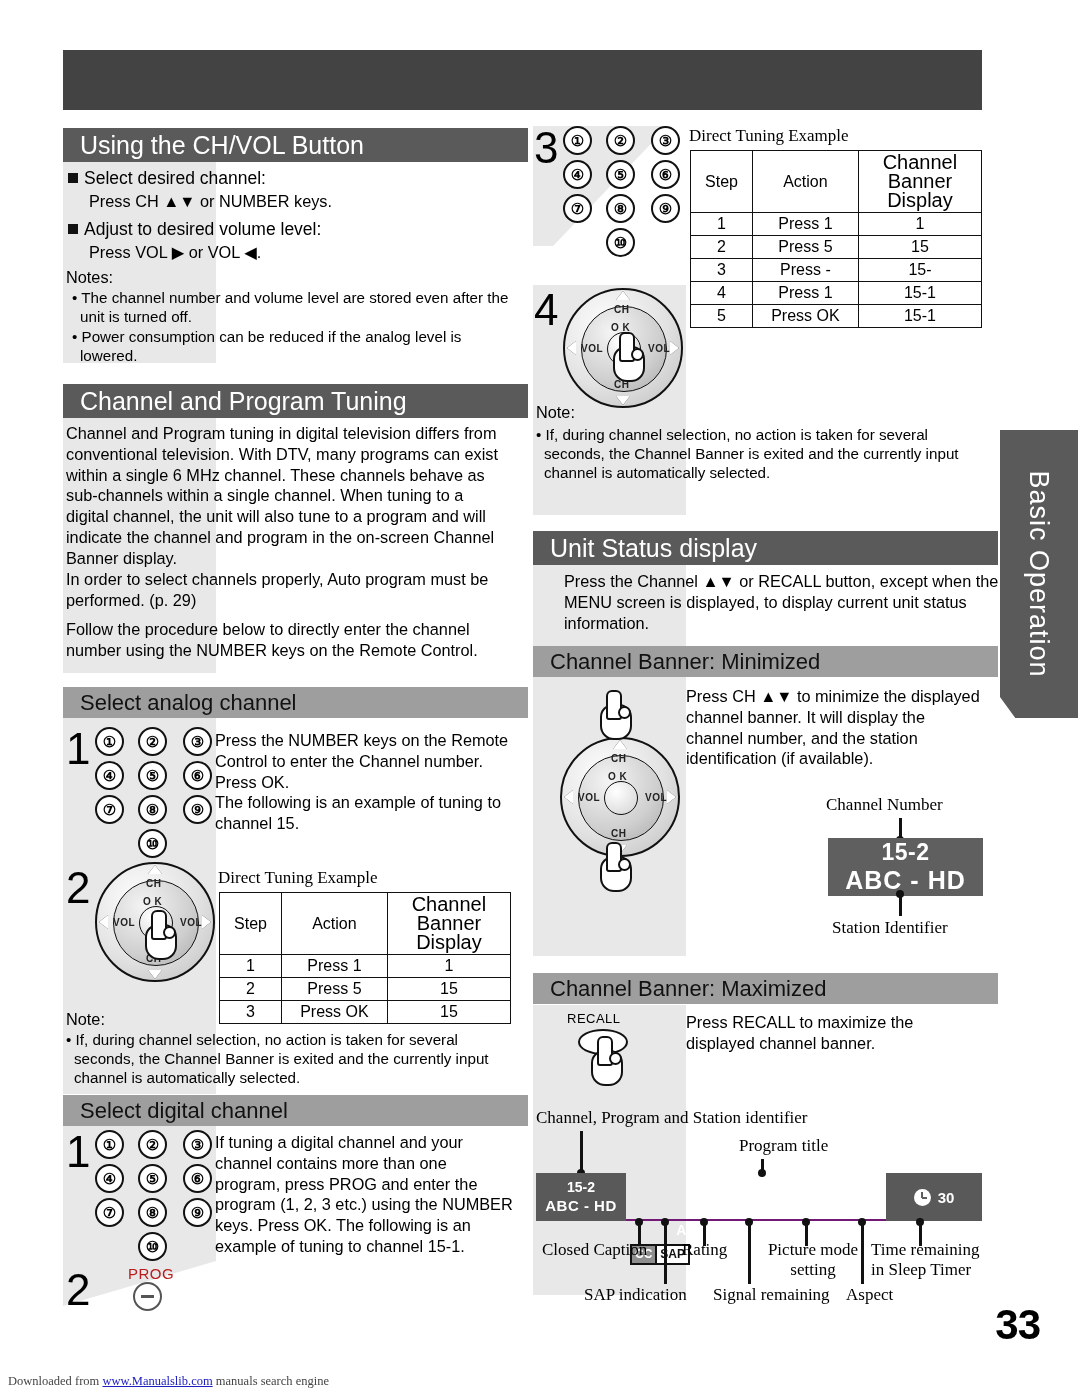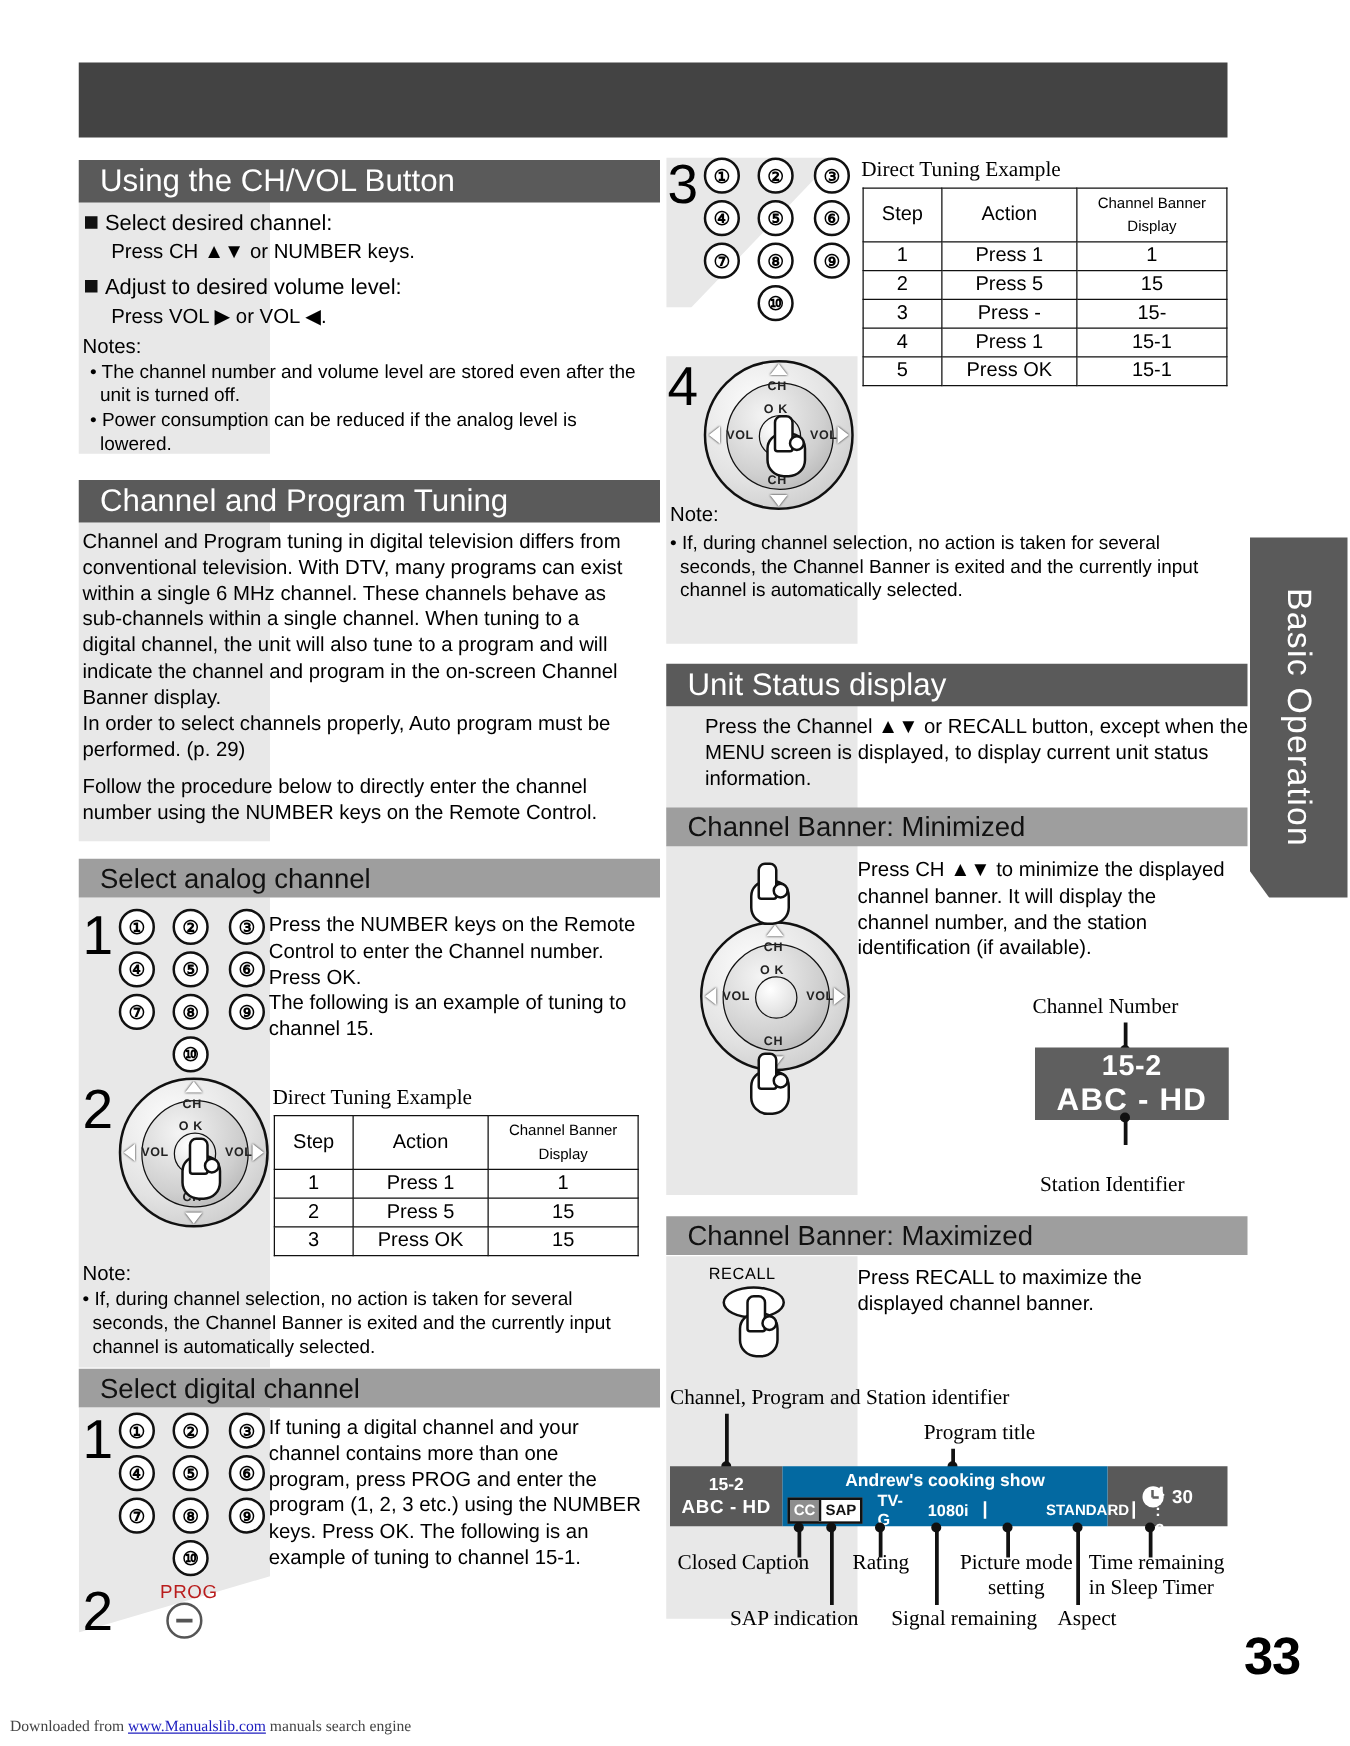--- a/index.html
+++ b/index.html
@@ -52,21 +52,21 @@
   .progkey{position:absolute;width:25px;height:25px;border-radius:50%;
       border:2.2px solid #555;background:#fff;
       display:flex;align-items:center;justify-content:center;}
   .progkey i{display:block;width:13px;height:2.4px;background:#555;}
   .proglbl{position:absolute;font-size:15px;color:#b91c1c;letter-spacing:.5px;}
 
   
   table.dt{border-collapse:collapse;background:#fff;}
   table.dt td,table.dt th{border:1.3px solid #111;text-align:center;
       font-size:16px;font-weight:400;padding:2px 4px;}
-  table.dt .hd{font-size:12px;line-height:19px;}
+  table.dt .hd{font-size:20px;line-height:19px;}
   .dt-cap{font-size:17px;}
 
   
   .dial{position:absolute;width:120px;height:120px;}
   .dial .outer{position:absolute;inset:0;border-radius:50%;
       border:2px solid #111;
       background:radial-gradient(circle at 35% 30%, #fdfdfd 0%, #e2e2e2 55%, #bdbdbd 100%);}
   .dial .inner{position:absolute;left:18px;top:18px;width:84px;height:84px;
       border-radius:50%;border:1.6px solid #111;
       background:radial-gradient(circle at 35% 30%, #f4f4f4 0%, #cfcfcf 60%, #a9a9a9 100%);}
@@ -98,21 +98,21 @@
       display:flex;flex-direction:column;align-items:center;justify-content:center;}
   #min-banner .l1{font-size:23px;font-weight:700;letter-spacing:.5px;}
   #min-banner .l2{font-size:25px;font-weight:700;letter-spacing:1px;}
 
   
   #max-banner{position:absolute;display:flex;height:48px;}
   #mb-left{width:90px;background:#595959;color:#fff;
       display:flex;flex-direction:column;align-items:center;justify-content:center;}
   #mb-left .a{font-size:14px;font-weight:700;line-height:17px;}
   #mb-left .b{font-size:15px;font-weight:700;line-height:19px;letter-spacing:.5px;}
-  #mb-mid{flex:1;background:#0369a1;position:relative;color:#fff;}
+  #mb-mid{flex:1;background:#701a75;position:relative;color:#fff;margin-top:46px;}
   #mb-title{position:absolute;left:0;right:0;top:3px;text-align:center;
       font-size:14px;font-weight:700;}
   #mb-icons{position:absolute;left:0;right:0;top:24px;height:22px;
       display:flex;align-items:center;font-size:13px;font-weight:700;}
   .ccsap{display:flex;align-items:center;border:2.2px solid #111;background:#8e8e8e;
       height:17px;margin-left:4px;}
   .ccsap .cc{padding:0 3px;color:#fff;font-size:12px;font-weight:700;}
   .ccsap .sap{padding:0 3px;background:#fff;color:#111;font-size:12px;font-weight:700;
       border-left:2.2px solid #111;height:17px;display:flex;align-items:center;}
   .sep{width:2.2px;height:17px;background:#fff;margin:0 6px;}
@@ -426,21 +426,21 @@
 <div class="lead abs" style="left:899px;top:818px;height:22px;"></div>
 <div class="dot abs" style="left:896px;top:836px;"></div>
 
 <div id="min-banner" style="left:828px;top:838px;width:155px;height:58px;">
   <div class="l1">15-2</div>
   <div class="l2">ABC - HD</div>
 </div>
 
 <div class="dot abs" style="left:896px;top:890px;"></div>
 <div class="lead abs" style="left:899px;top:894px;height:22px;"></div>
-<div class="abs calllbl" style="left:832px;top:918px;margin-top:20px;">Station Identifier</div>
+<div class="abs calllbl" style="left:832px;top:918px;">Station Identifier</div>
 
 <div class="abs wash" style="left:533px;top:1005px;width:153px;height:290px;"></div>
 
 <div class="abs hdr-minor" style="left:533px;top:973px;width:448px;">
   <span>Channel Banner: Maximized</span>
 </div>
 
 <div class="recall-lbl" style="left:567px;top:1011px;">RECALL</div>
 <div class="recall-btn" style="left:578px;top:1029px;"></div>
 <div class="hand abs" style="left:589px;top:1036px;">

